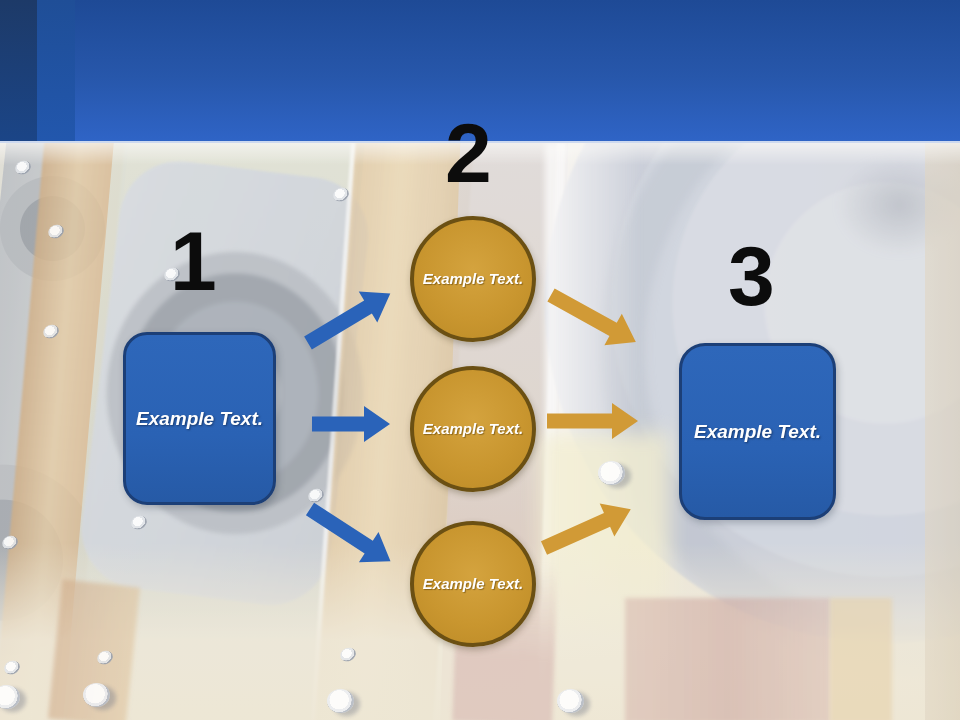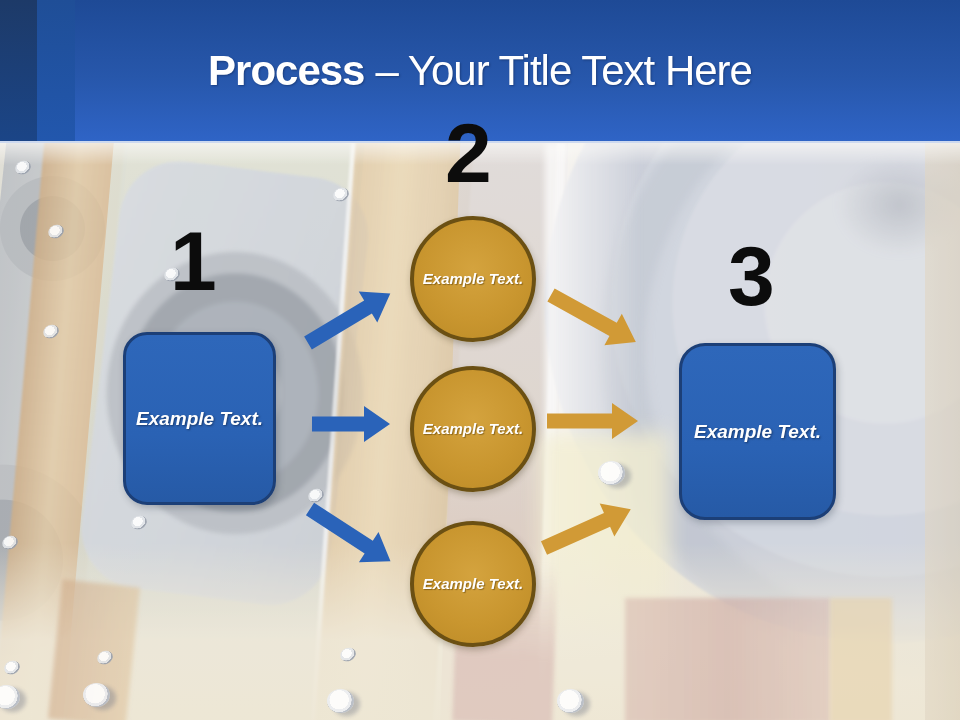--- a/index.html
+++ b/index.html
@@ -149,23 +149,20 @@
     <div class="screw big" style="left:557px;top:546px"></div>
     <div class="screw big" style="left:83px;top:540px"></div>
     <div class="screw big" style="left:-7px;top:542px"></div>
   </div>
 
   <div class="header">
     <div class="band1"></div>
     <div class="band2"></div>
     <div class="header-main"></div>
   </div>
-  <div class="title">
-    <span class="t-bold">Process</span><span class="t-rest">– Your Title Text Here</span>
-  </div>
 
   <div class="num num1">1</div>
   <div class="num num2">2</div>
   <div class="num num3">3</div>
 
   <div class="pbox left-box">
     <div class="pbox-label">Example Text.</div>
   </div>
 
   <div class="circle circle1">

